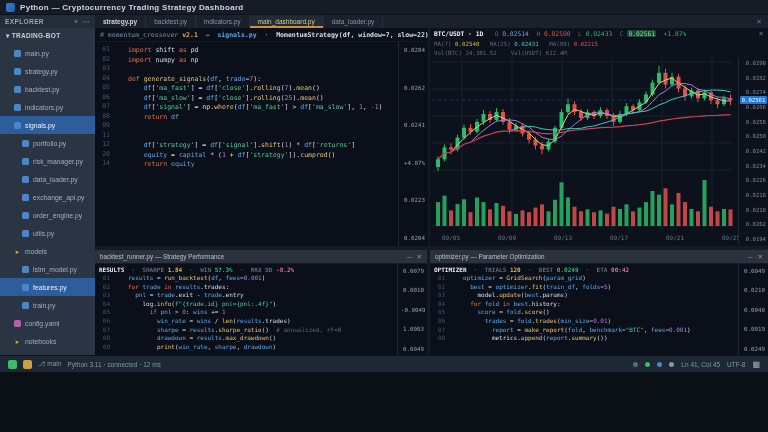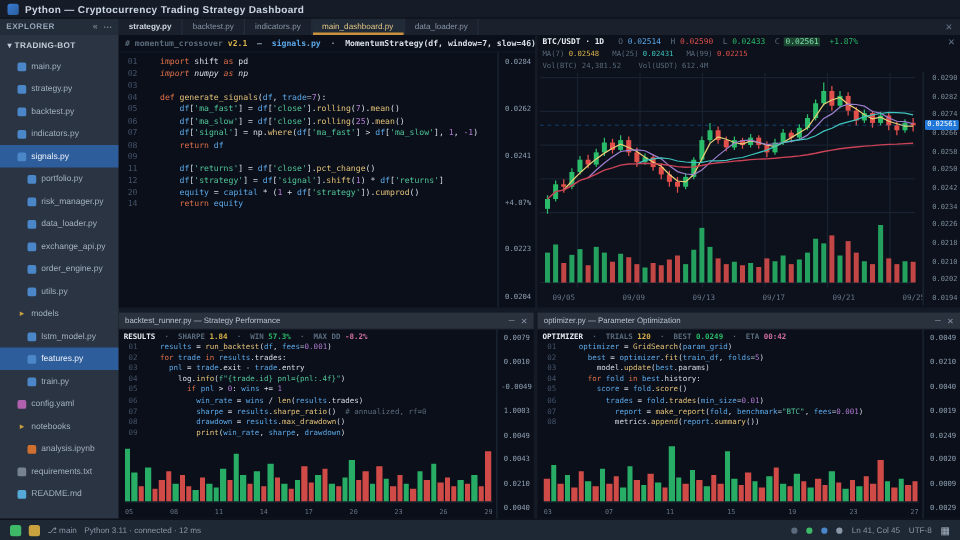--- a/index.html
+++ b/index.html
@@ -1,16 +1,16 @@
 <!DOCTYPE html>
 <html><head>
 <meta charset="utf-8">
 <style>
   html,body{margin:0;padding:0;background:#0b0f16;}
-  #app{position:relative;width:768px;height:432px;background:#141b26;overflow:hidden;
+  #app{position:relative;width:768px;height:372px;background:#141b26;overflow:hidden;
        font-family:"Liberation Sans",sans-serif;}
 
   
   .titlebar{position:absolute;left:0;top:0;width:768px;height:15px;background:#151c27;
             display:flex;align-items:center;gap:5px;padding-left:6px;box-sizing:border-box;
             border-bottom:1px solid #0d1119;}
   .app-icon{width:9px;height:9px;border-radius:2px;background:linear-gradient(135deg,#3a7bd5,#2a5f9e);flex:none;}
   .win-title{font-size:8px;font-weight:bold;color:#ccd6e2;letter-spacing:.3px;white-space:nowrap;}
 
   
@@ -217,30 +217,30 @@
       </div>
     </div>
 
   <div class="panel-code codebg">
     <div class="doc-line tkline">
         <span class="tk c"># momentum_crossover </span>
         <span class="tk y">v2.1</span>
         <span class="tk o">  —  </span>
         <span class="tk v">signals.py</span>
         <span class="tk o">  ·  </span>
-        <span class="tk w">MomentumStrategy(df, window=7, slow=46)</span>
+        <span class="tk w">MomentumStrategy(df, window=7, slow=22)</span>
       </div>
     <div class="code-area">
         <div class="cl">
           <span class="ln">01</span>
           <span style="white-space: pre;"><span class="tk k">import </span><span class="tk w">shift </span><span class="tk k">as </span><span class="tk w">pd</span></span>
         </div>
         <div class="cl">
           <span class="ln">02</span>
-          <span style="white-space: pre; font-style: italic;"><span class="tk k">import </span><span class="tk w">numpy </span><span class="tk k">as </span><span class="tk w">np</span></span>
+          <span style="white-space: pre;"><span class="tk k">import </span><span class="tk w">numpy </span><span class="tk k">as </span><span class="tk w">np</span></span>
         </div>
         <div class="cl">
           <span class="ln">03</span>
           <span style="white-space: pre;"></span>
         </div>
         <div class="cl">
           <span class="ln">04</span>
           <span style="white-space: pre;"><span class="tk k">def </span><span class="tk f">generate_signals</span><span class="tk w">(</span><span class="tk v">df</span><span class="tk w">, </span><span class="tk v">trade</span><span class="tk o">=</span><span class="tk n">7</span><span class="tk w">):</span></span>
         </div>
         <div class="cl">
@@ -258,21 +258,20 @@
         <div class="cl">
           <span class="ln">08</span>
           <span style="white-space: pre;"><span class="tk w">    </span><span class="tk k">return </span><span class="tk v">df</span></span>
         </div>
         <div class="cl">
           <span class="ln">09</span>
           <span style="white-space: pre;"></span>
         </div>
         <div class="cl">
           <span class="ln">11</span>
-          <span style="white-space: pre;"><span class="tk w">    </span><span class="tk v">df</span><span class="tk w">[</span><span class="tk s">'returns'</span><span class="tk w">] = </span><span class="tk v">df</span><span class="tk w">[</span><span class="tk s">'close'</span><span class="tk w">].</span><span class="tk f">pct_change</span><span class="tk w">()</span></span>
         </div>
         <div class="cl">
           <span class="ln">12</span>
           <span style="white-space: pre;"><span class="tk w">    </span><span class="tk v">df</span><span class="tk w">[</span><span class="tk s">'strategy'</span><span class="tk w">] = </span><span class="tk v">df</span><span class="tk w">[</span><span class="tk s">'signal'</span><span class="tk w">].</span><span class="tk f">shift</span><span class="tk w">(</span><span class="tk n">1</span><span class="tk w">) * </span><span class="tk v">df</span><span class="tk w">[</span><span class="tk s">'returns'</span><span class="tk w">]</span></span>
         </div>
         <div class="cl">
           <span class="ln">20</span>
           <span style="white-space: pre;"><span class="tk w">    </span><span class="tk v">equity</span><span class="tk w"> = </span><span class="tk v">capital</span><span class="tk w"> * (</span><span class="tk n">1</span><span class="tk w"> + </span><span class="tk v">df</span><span class="tk w">[</span><span class="tk s">'strategy'</span><span class="tk w">]).</span><span class="tk f">cumprod</span><span class="tk w">()</span></span>
         </div>
         <div class="cl">

